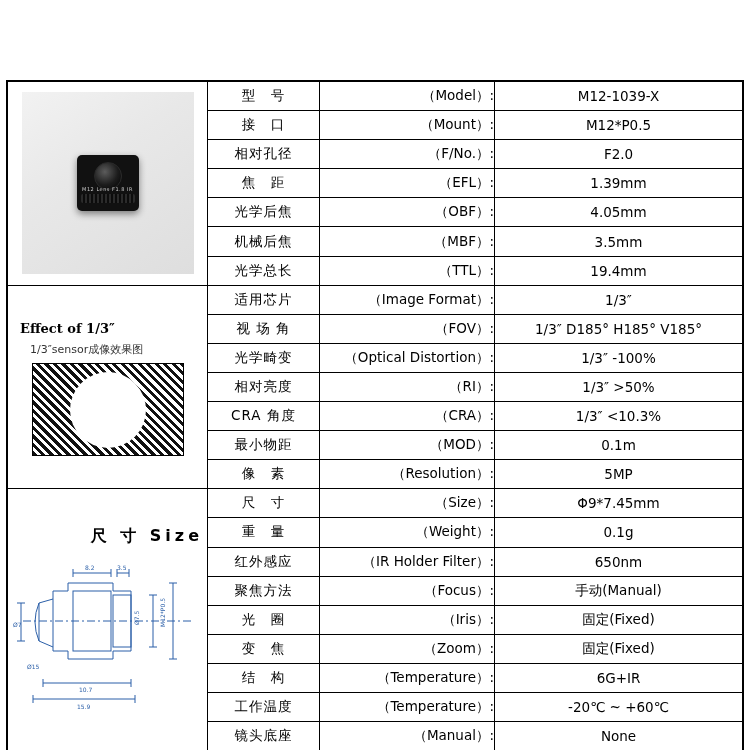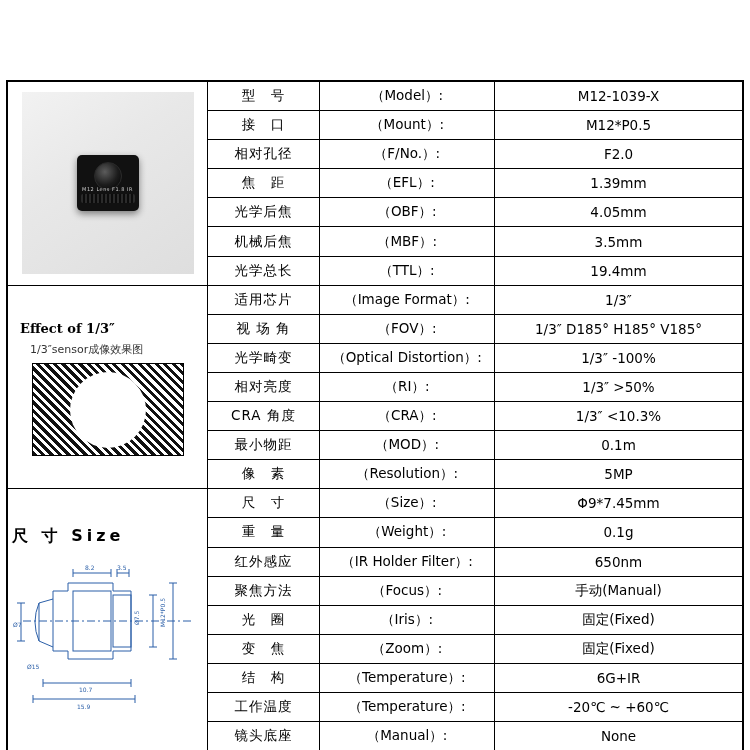--- a/index.html
+++ b/index.html
@@ -64,21 +64,21 @@
     vertical-align: middle;
   }
   td.c-label {
     width: 112px;
     text-align: center;
     letter-spacing: 1px;
     white-space: nowrap;
   }
   td.e-label {
     width: 175px;
-    text-align: center;
+    text-align: right;
     padding-left: 14px;
     font-family: "DejaVu Sans Mono", monospace;
     font-size: 12.6px;
     white-space: nowrap;
   }
   td.value {
     text-align: center;
     font-family: "DejaVu Sans Mono", monospace;
     font-size: 12.6px;
     white-space: nowrap;
@@ -170,21 +170,21 @@
     position: absolute;
     left: 50%; top: 50%;
     transform: translate(-50%,-50%);
     width: 76px; height: 76px;
     background: #fff;
     border-radius: 50%;
   }
   
   .size-box { padding: 6px 4px; }
   .size-title {
-    text-align: left;
+    text-align: right;
     font-size: 16px;
     font-weight: bold;
     letter-spacing: 4px;
     font-family: "DejaVu Sans", sans-serif;
     margin: 2px 0 4px 0;
   }
   .drawing {
     position: relative;
     width: 190px;
     height: 165px;

